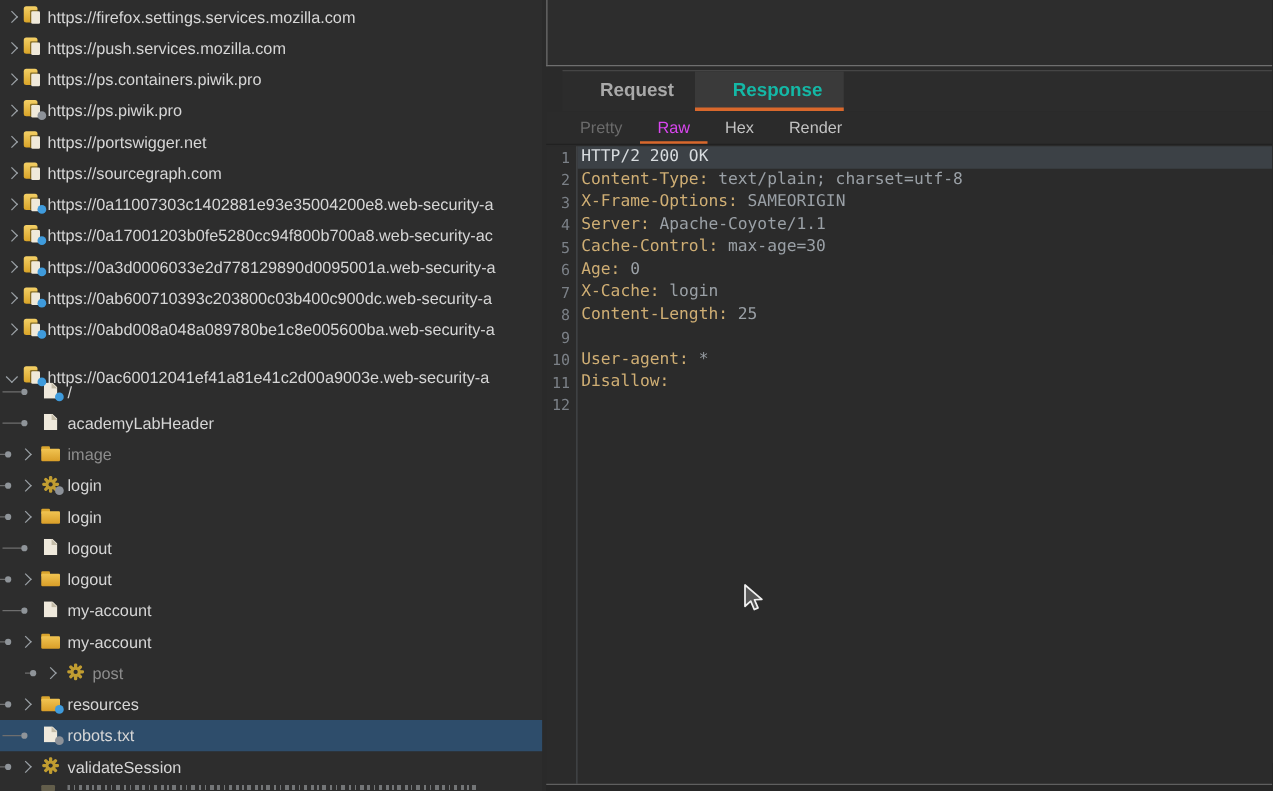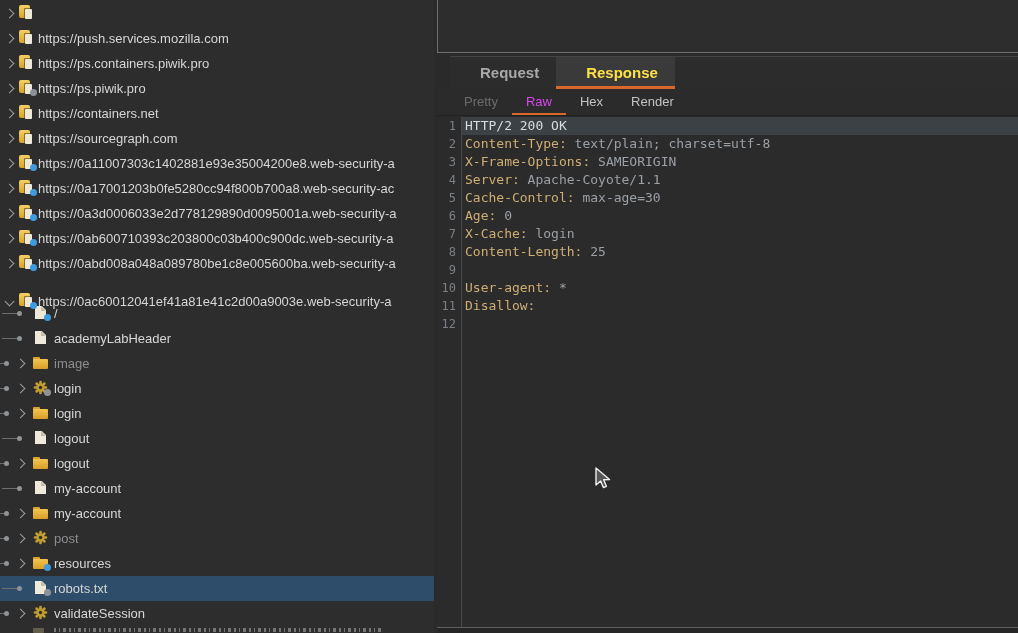--- a/index.html
+++ b/index.html
@@ -48,21 +48,21 @@
   #partialrow .ptext{position:absolute;left:54px;top:2px;height:4px;width:330px;opacity:.5;
      background:repeating-linear-gradient(90deg,#b9bdc0 0 2px,transparent 2px 5px,#b9bdc0 5px 6px,transparent 6px 9px,#b9bdc0 9px 12px,transparent 12px 15px);}
 
   
   #rpanel{position:absolute;left:434px;top:0;width:584px;height:633px;background:#2a2a2a;}
   #topbox{position:absolute;left:3px;top:0;right:0;height:52px;background:#2d2d2d;
      border-left:1px solid #6f6f6f;border-bottom:1px solid #6f6f6f;}
   #tabbar{position:absolute;left:16px;top:56px;right:0;height:33px;background:#2c2c2c;
      border-top:1px solid #454545;display:flex;align-items:stretch;padding-left:13px;box-sizing:border-box;}
   .tab{line-height:32px;padding:0 17px;font-size:15px;font-weight:bold;color:#a9a9a9;}
-  .tab.active{background:#3a3a3a;color:#fde047;box-shadow:inset 0 -3px 0 #d9682c;padding-left:30px;}
+  .tab.active{background:#3a3a3a;color:#14b8a6;box-shadow:inset 0 -3px 0 #d9682c;padding-left:30px;}
   #subbar{position:absolute;left:3px;top:89px;right:0;height:27px;background:#2b2b2b;
      border-bottom:1px solid #212121;display:flex;align-items:flex-start;padding-left:13px;box-sizing:border-box;}
   .stab{line-height:26px;padding:0 14px;font-size:13px;color:#c2c2c2;}
   .stab.active{color:#d946ef;box-shadow:inset 0 -2px 0 #d9682c;}
   .stab.disabled{color:#6b6b6b;}
   #editor{position:absolute;left:3px;top:117px;right:0;bottom:6px;background:#2b2b2b;
      font-family:"DejaVu Sans Mono","Liberation Mono",monospace;font-size:13px;}
   #gutterline{position:absolute;left:24px;top:0;bottom:0;width:1px;background:#46494c;}
   .cl{position:relative;height:18px;display:flex;}
   .cl.hl::before{content:'';position:absolute;left:25px;right:0;top:0;bottom:0;background:#3c4146;}
@@ -86,20 +86,21 @@
     <div id="partialrow">
       <span class="picon"></span>
       <span class="ptext"></span>
     </div>
   <div class="trow lv0" style="top: 1px;">
         <span class="chev right lv0"></span>
         <span class="icon host">
           <span class="hback"></span>
           <span class="hfront"></span>
         </span>
+        <span class="tlabel">https://firefox.settings.services.mozilla.com</span>
       </div>
       <div class="trow lv0" style="top: 26px;">
         <span class="chev right lv0"></span>
         <span class="icon host">
           <span class="hback"></span>
           <span class="hfront"></span>
         </span>
         <span class="tlabel">https://push.services.mozilla.com</span>
       </div>
       <div class="trow lv0" style="top: 51px;">
@@ -118,21 +119,21 @@
           <span class="badge gray"></span>
         </span>
         <span class="tlabel">https://ps.piwik.pro</span>
       </div>
       <div class="trow lv0" style="top: 101px;">
         <span class="chev right lv0"></span>
         <span class="icon host">
           <span class="hback"></span>
           <span class="hfront"></span>
         </span>
-        <span class="tlabel">https://containers.net</span>
+        <span class="tlabel">https://portswigger.net</span>
       </div>
       <div class="trow lv0" style="top: 126px;">
         <span class="chev right lv0"></span>
         <span class="icon host">
           <span class="hback"></span>
           <span class="hfront"></span>
         </span>
         <span class="tlabel">https://sourcegraph.com</span>
       </div>
       <div class="trow lv0" style="top: 151px;">
@@ -267,21 +268,21 @@
       <div class="trow lv1" style="top: 501px;">
         <span class="cline short"></span>
         <span class="cdot pos-near"></span>
         <span class="chev right lv1"></span>
         <span class="icon folder">
           <span class="ftab"></span>
           <span class="fbody"></span>
         </span>
         <span class="tlabel">my-account</span>
       </div>
-      <div class="trow lv1" style="top: 526px;">
+      <div class="trow lv1" style="top: 526px; margin-left: 20px;">
         <span class="cline short"></span>
         <span class="cdot pos-near"></span>
         <span class="chev right lv1"></span>
         <span class="icon gear">
           <svg class="gearsvg" width="15" height="15" viewBox="0 0 16 16">
             <g fill="#c19d31">
               <rect x="6.6" y="0.8" width="2.8" height="14.4" rx="1.2"></rect>
               <rect x="0.8" y="6.6" width="14.4" height="2.8" rx="1.2"></rect>
               <rect x="6.6" y="0.8" width="2.8" height="14.4" rx="1.2" transform="rotate(45 8 8)"></rect>
               <rect x="6.6" y="0.8" width="2.8" height="14.4" rx="1.2" transform="rotate(-45 8 8)"></rect>

